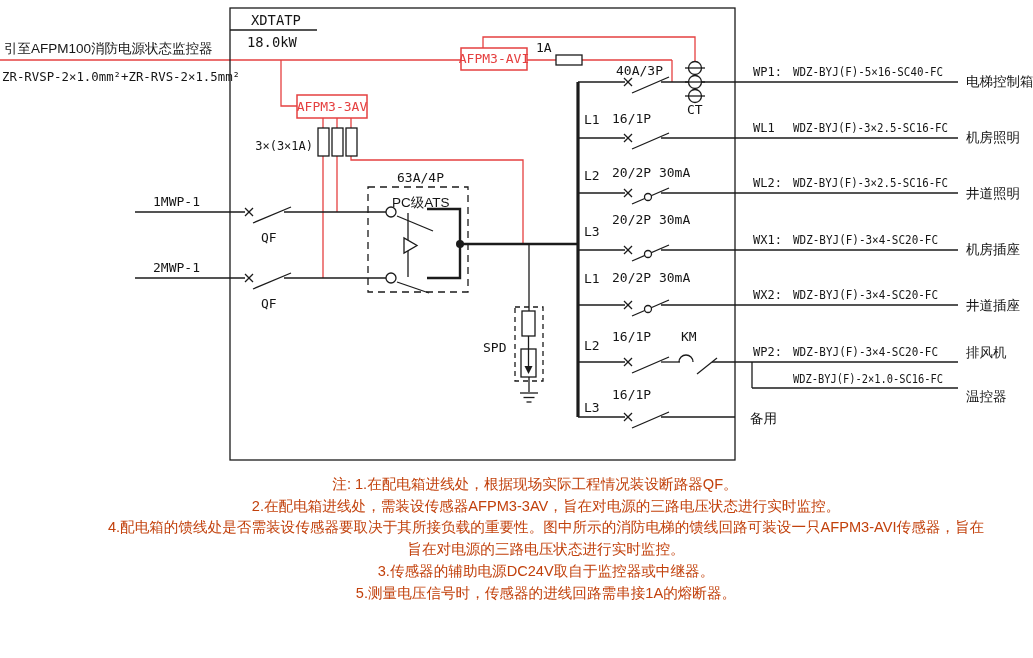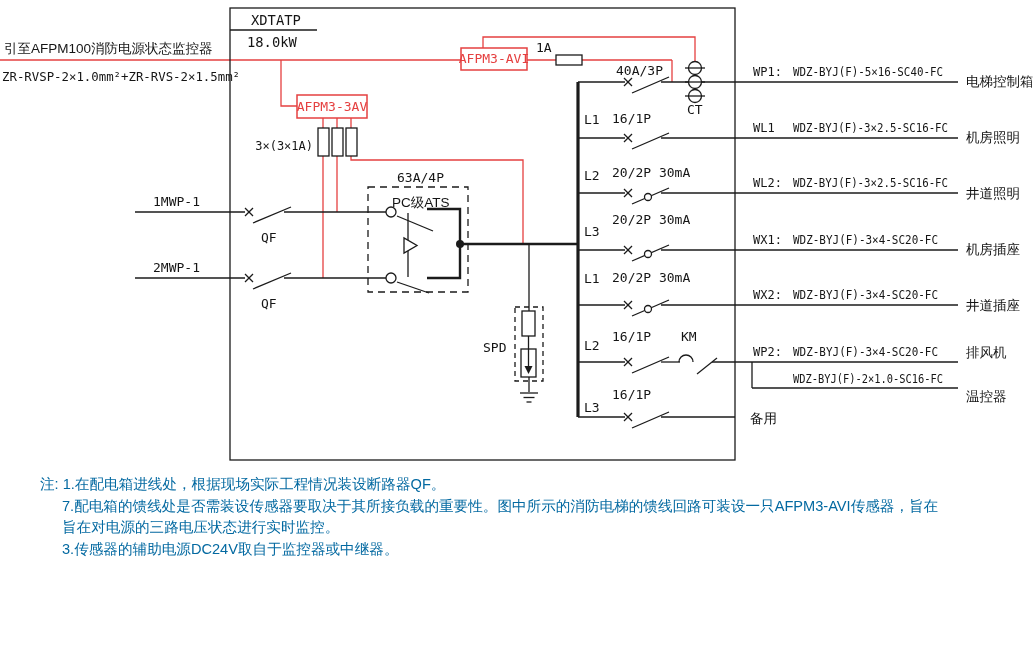--- a/index.html
+++ b/index.html
@@ -1,30 +1,30 @@
 <!DOCTYPE html>
 <html><head>
 <meta charset="utf-8">
 <style>
   html,body{margin:0;padding:0;background:#ffffff;}
   #page{position:relative;width:1033px;height:612px;background:#fff;overflow:hidden;
-        font-family:"Liberation Sans","DejaVu Sans",sans-serif;color:#111;}
+        font-family:"Liberation Sans","DejaVu Sans",sans-serif;color:#111;text-align:center;}
   svg{position:absolute;left:0;top:0;}
   svg text{fill:#151515;font-family:"DejaVu Sans Mono","Liberation Mono",monospace;}
   .zh{font-family:"Liberation Sans","DejaVu Sans",sans-serif;font-size:13.5px;}.m12{font-size:12px}.m13{font-size:13px}.m14{font-size:13.8px}
   .rt{fill:#e54040;}
   .k{stroke:#1b1b1b;stroke-width:1.3;fill:none;}
   .k2{stroke:#1b1b1b;stroke-width:2.4;fill:none;}
   .k3{stroke:#1b1b1b;stroke-width:3.2;fill:none;}
   .r{stroke:#e54040;stroke-width:1.3;fill:none;}
   .dash{stroke-dasharray:7 5;}
   .dash2{stroke-dasharray:5 4;}
   .fw{fill:#ffffff;stroke:#1b1b1b;stroke-width:1.3;}
   .rbox{fill:#ffffff;stroke:#e54040;stroke-width:1.5;}
-  .notes{position:absolute;left:40px;top:474px;width:990px;font-size:14.6px;line-height:21.7px;color:#0369a1;}
+  .notes{position:absolute;left:40px;top:474px;width:990px;font-size:14.6px;line-height:21.7px;color:#c2410c;}
   .note-line{margin:0;padding-left:22px;white-space:nowrap;}
   .note-line.first{padding-left:0;}
 </style>
 </head>
 <body>
 
 <div id="page">
 
 <svg width="1033" height="470" viewBox="0 0 1033 470">
 
@@ -229,18 +229,20 @@
     <rect class="fw" x="318" y="128" width="11" height="28"></rect>
     <rect class="fw" x="332" y="128" width="11" height="28"></rect>
     <rect class="fw" x="346" y="128" width="11" height="28"></rect>
     <text class="m12" x="313" y="150" text-anchor="end">3×(3×1A)</text>
   </g>
 
 </svg>
 
 <div class="notes">
   <p class="note-line first">注: 1.在配电箱进线处，根据现场实际工程情况装设断路器QF。</p>
-  <p class="note-line">7.配电箱的馈线处是否需装设传感器要取决于其所接负载的重要性。图中所示的消防电梯的馈线回路可装设一只AFPM3-AVI传感器，旨在</p>
+  <p class="note-line">2.在配电箱进线处，需装设传感器AFPM3-3AV，旨在对电源的三路电压状态进行实时监控。</p>
+  <p class="note-line">4.配电箱的馈线处是否需装设传感器要取决于其所接负载的重要性。图中所示的消防电梯的馈线回路可装设一只AFPM3-AVI传感器，旨在</p>
   <p class="note-line">旨在对电源的三路电压状态进行实时监控。</p>
   <p class="note-line">3.传感器的辅助电源DC24V取自于监控器或中继器。</p>
+  <p class="note-line">5.测量电压信号时，传感器的进线回路需串接1A的熔断器。</p>
 </div>
 
 </div>
 
 </body></html>

